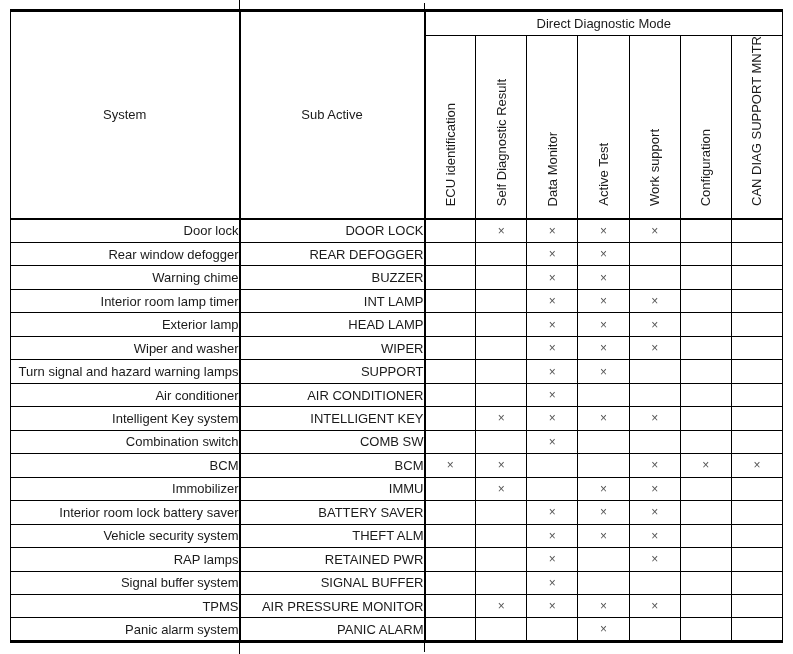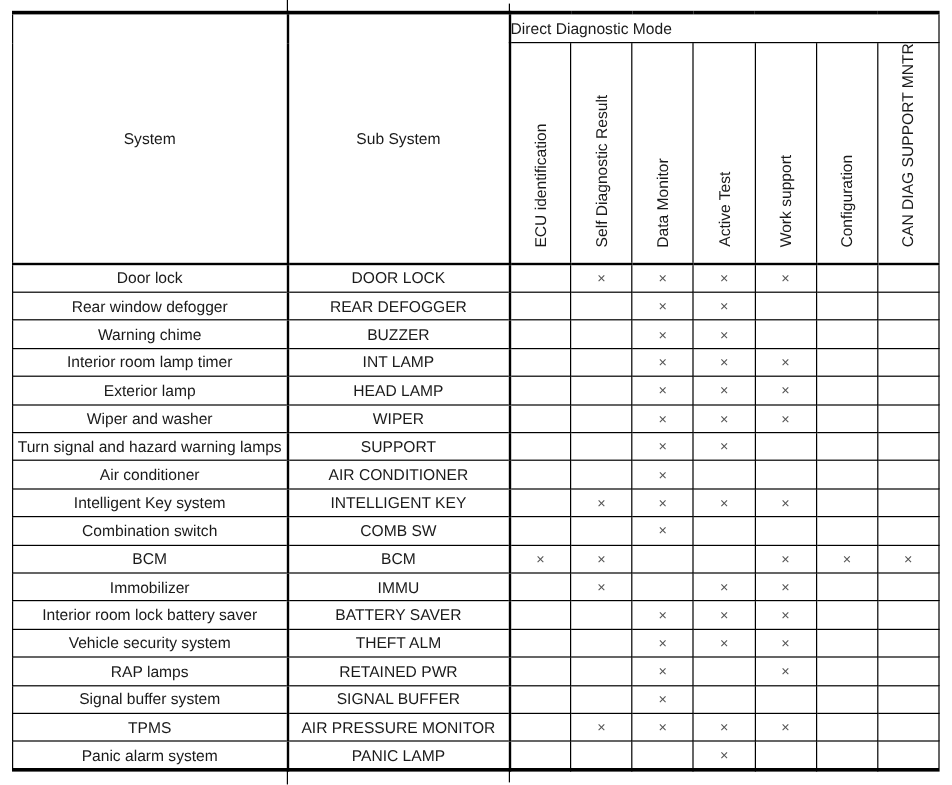--- a/index.html
+++ b/index.html
@@ -31,21 +31,21 @@
   }
   table.diag th, table.diag td {
     border: 1px solid #000;
     padding: 0;
     font-weight: normal;
     overflow: hidden;
   }
   tr.group-row { height: 25px; }
   .span-header {
     font-size: 13px;
-    text-align: left;
+    text-align: center;
     vertical-align: middle;
   }
   .corner-cell {
     font-size: 13px;
     text-align: center;
     vertical-align: middle;
     border-bottom: 2px solid #000 !important;
     border-radius: 18px;
   }
   .b2r { border-right: 2px solid #000 !important; }
@@ -60,21 +60,21 @@
     writing-mode: vertical-rl;
     transform: rotate(180deg);
     white-space: nowrap;
     font-size: 13px;
     margin-bottom: 8px;
     line-height: 1;
   }
   tr.data-row { height: 23px; }
   td.sys-cell, td.sub-cell {
     font-size: 13px;
-    text-align: center;
+    text-align: right;
     vertical-align: middle;
     padding-left: 8px;
     white-space: nowrap;
   }
   td.mark-cell {
     text-align: center;
     vertical-align: middle;
     font-size: 12px;
     color: #555555;
   }
@@ -105,21 +105,21 @@
         <col>
         <col>
         <col>
         <col>
         <col>
         <col>
     </colgroup>
     <thead>
       <tr class="group-row">
         <th rowspan="2" class="corner-cell b2r">System</th>
-        <th rowspan="2" class="corner-cell b2r">Sub System</th>
+        <th rowspan="2" class="corner-cell b2r">Sub Active</th>
         <th colspan="7" class="span-header">Direct Diagnostic Mode</th>
       </tr>
       <tr class="modes-row" id="modes-row">
           <th><div class="vert">ECU identification</div></th>
           <th><div class="vert">Self Diagnostic Result</div></th>
           <th><div class="vert">Data Monitor</div></th>
           <th><div class="vert">Active Test</div></th>
           <th><div class="vert">Work support</div></th>
           <th><div class="vert">Configuration</div></th>
           <th><div class="vert">CAN DIAG SUPPORT MNTR</div></th>
@@ -308,21 +308,21 @@
           <td class="mark-cell"></td>
           <td class="mark-cell">×</td>
           <td class="mark-cell">×</td>
           <td class="mark-cell">×</td>
           <td class="mark-cell">×</td>
           <td class="mark-cell"></td>
           <td class="mark-cell"></td>
         </tr>
         <tr class="data-row">
           <td class="sys-cell b2r">Panic alarm system</td>
-          <td class="sub-cell b2r">PANIC LAMP</td>
+          <td class="sub-cell b2r">PANIC ALARM</td>
           <td class="mark-cell"></td>
           <td class="mark-cell"></td>
           <td class="mark-cell"></td>
           <td class="mark-cell">×</td>
           <td class="mark-cell"></td>
           <td class="mark-cell"></td>
           <td class="mark-cell"></td>
         </tr>
       </tbody>
   </table>

